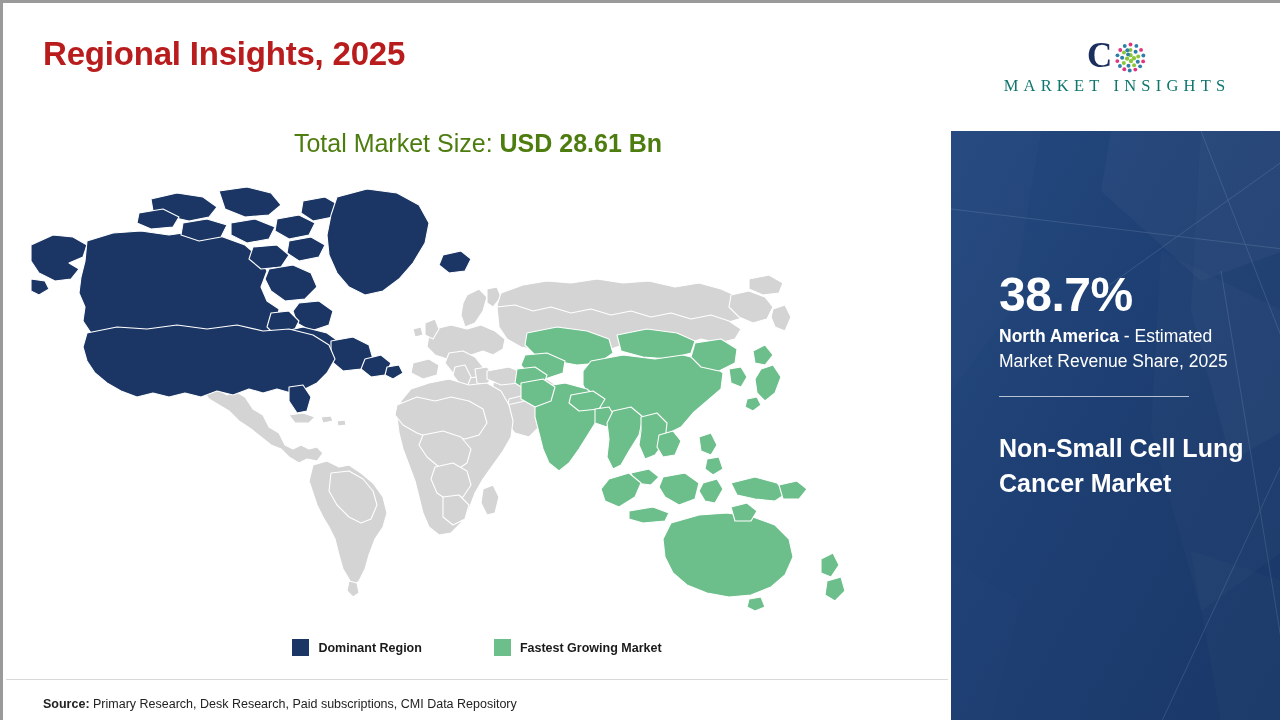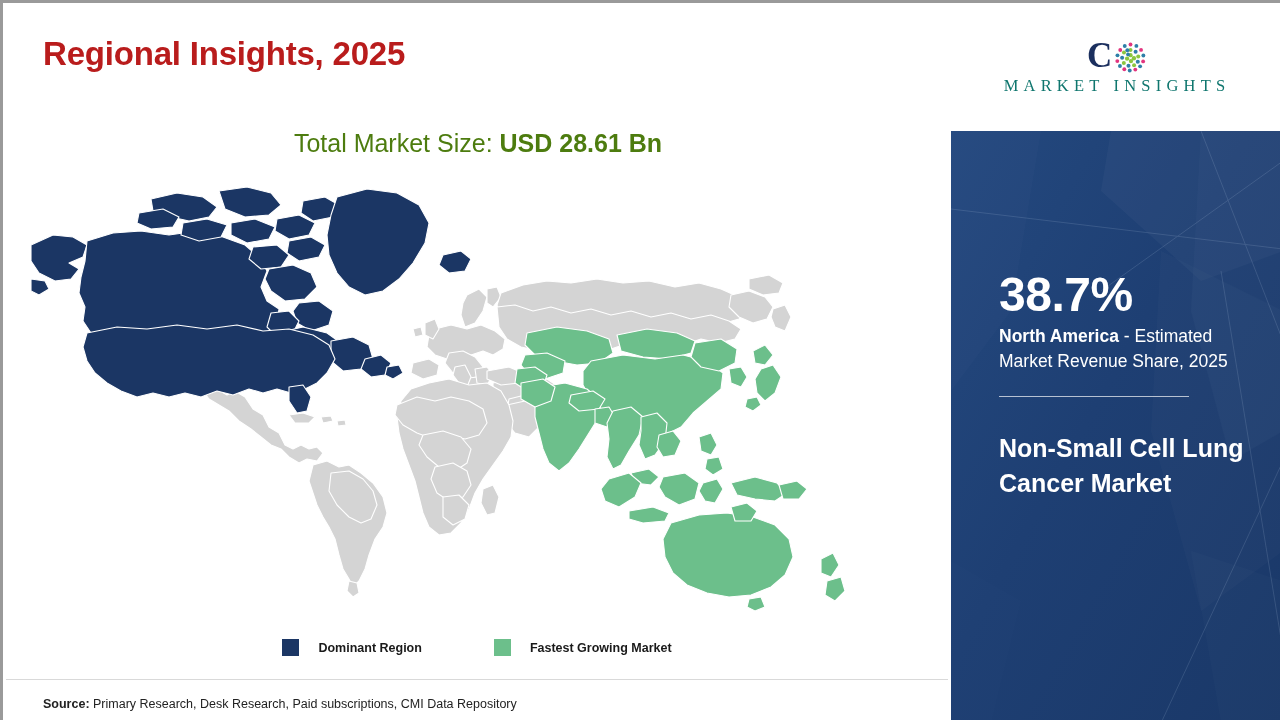--- a/index.html
+++ b/index.html
@@ -45,21 +45,21 @@
     position:absolute; left:28px; top:180px;
     width:870px; height:440px;
   }
   #map-wrap svg { width:100%; height:100%; display:block; }
 
   
   #legend {
     position:absolute; left:0; top:636px; width:948px;
     display:flex; justify-content:center; align-items:center; gap:72px;
   }
-  .legend-item { display:flex; align-items:center; gap:19px; }
+  .legend-item { display:flex; align-items:center; gap:9px; }
   .legend-swatch { width:17px; height:17px; display:block; }
   .legend-label { font-size:12.5px; font-weight:bold; color:#1a1a1a; }
 
   
   #source-rule {
     position:absolute; left:3px; top:676px; width:942px; height:1px;
     background:#d9d9d9;
   }
   #source-line {
     position:absolute; left:40px; top:694px;

